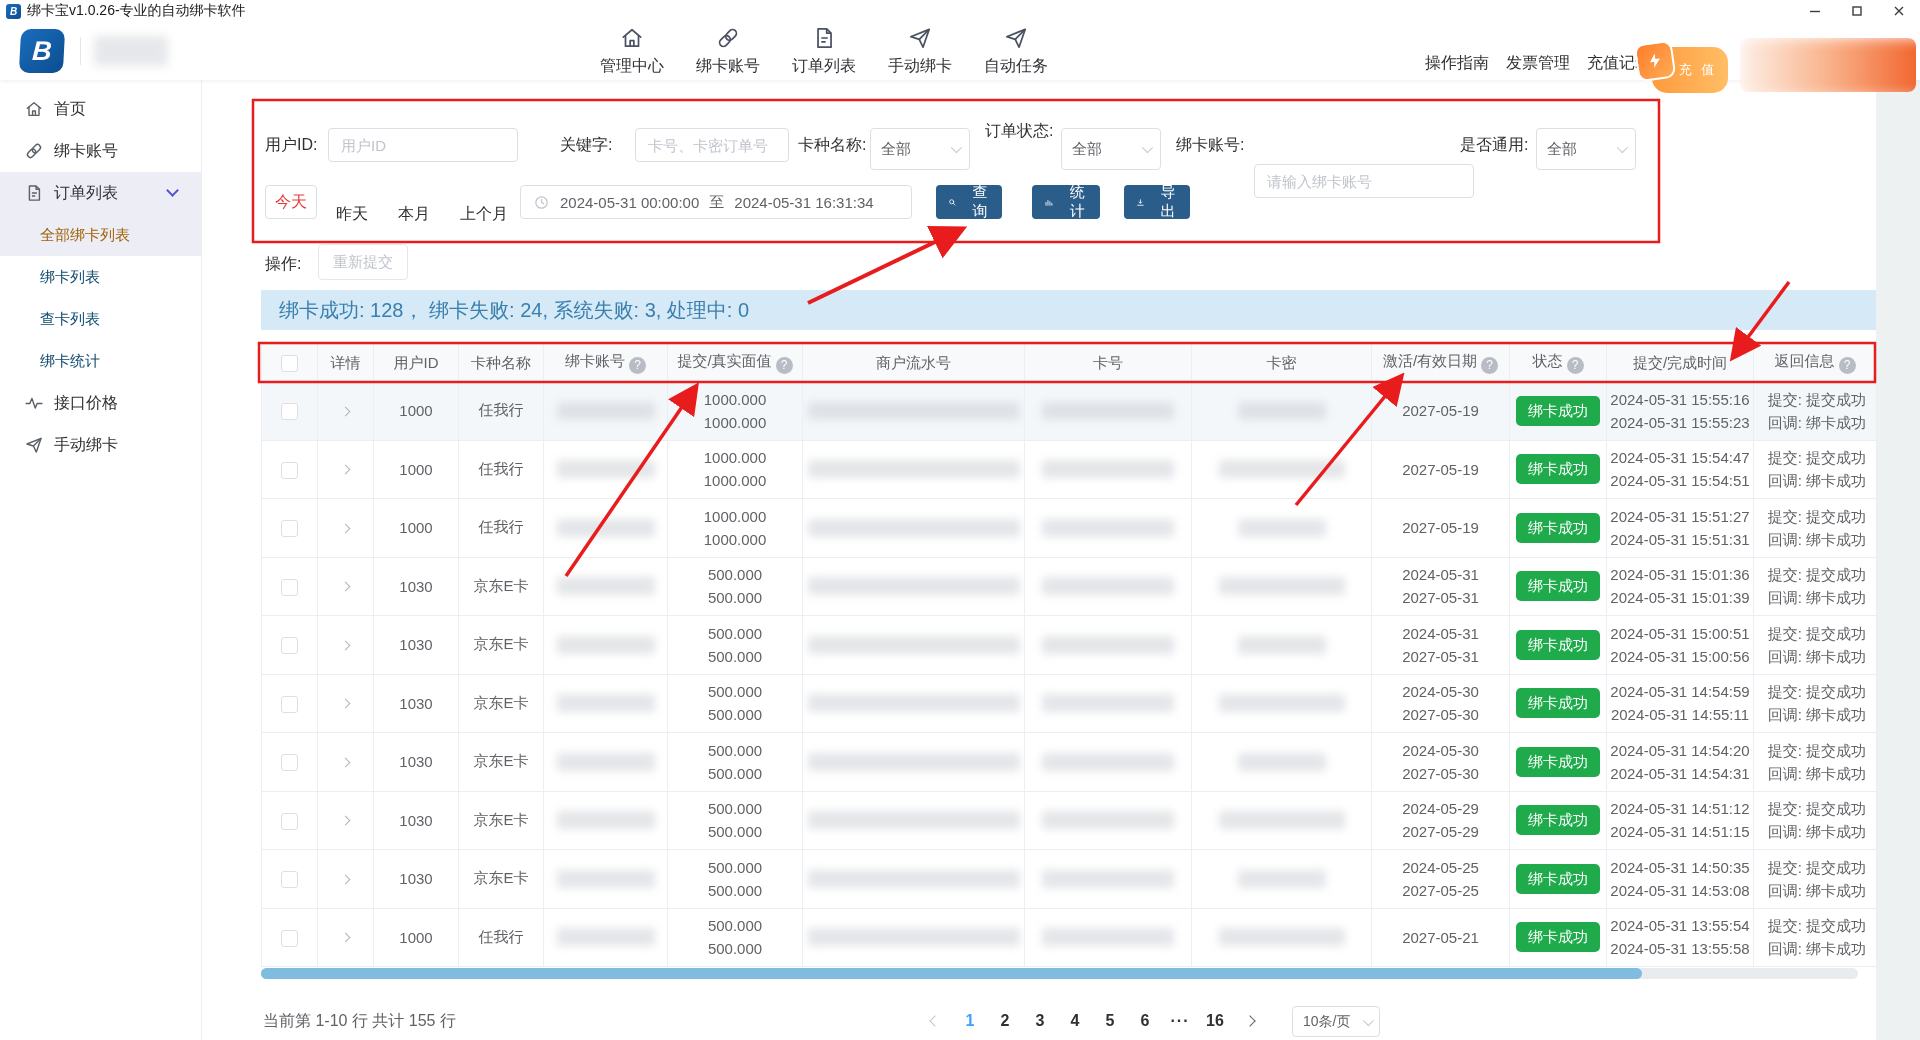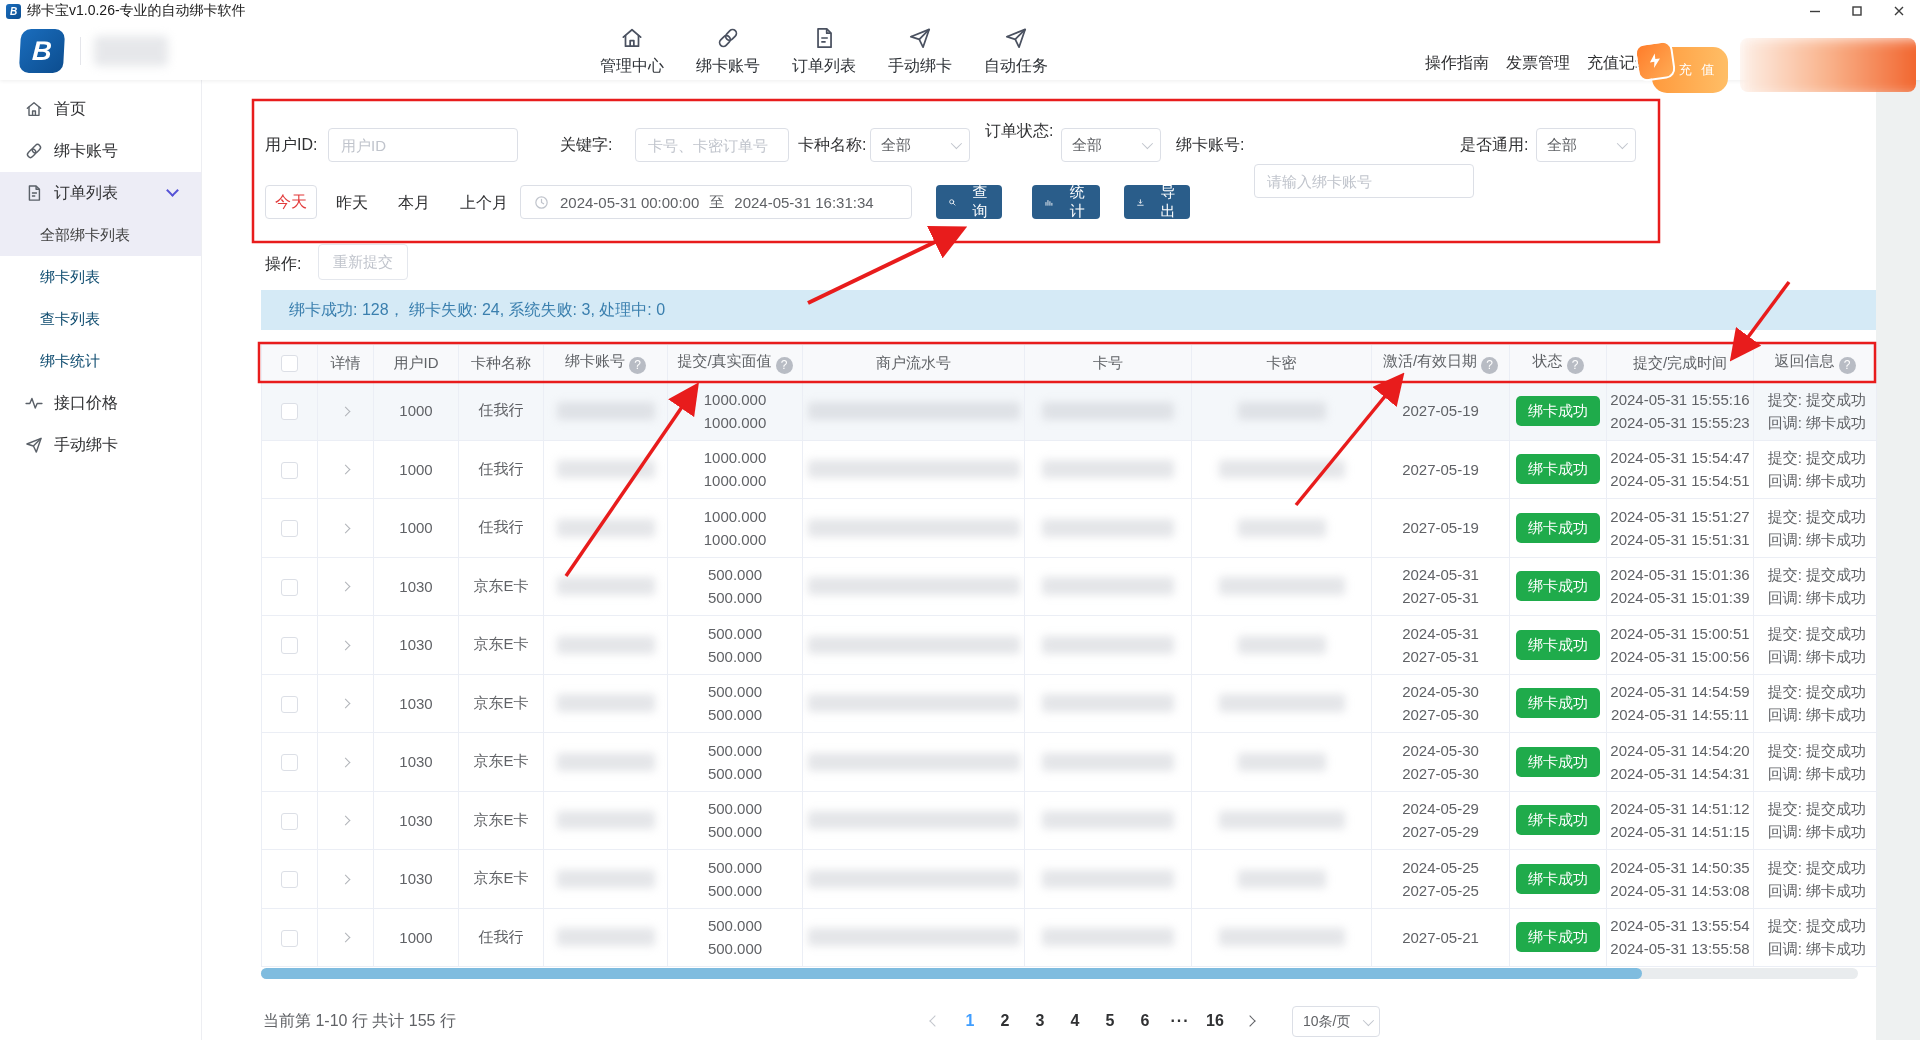--- a/index.html
+++ b/index.html
@@ -32,40 +32,40 @@
 
   
   .sidebar { position:absolute; left:0; top:80px; width:202px; bottom:0; background:#fff; border-right:1px solid #edeef2; }
   .side-item { position:relative; height:42px; display:flex; align-items:center; cursor:pointer; }
   .side-item svg { position:absolute; left:24px; stroke:#5a6068; }
   .side-item .sl { position:absolute; left:54px; font-size:16px; color:#303133; }
   .side-item.hl { background:#ededf6; }
   .side-sub { position:relative; height:42px; display:flex; align-items:center; cursor:pointer; }
   .side-sub .sl { position:absolute; left:40px; font-size:15px; color:#0c4a6e; }
   .side-sub.hl { background:#ededf6; }
-  .side-sub.active .sl { color:#404040; }
+  .side-sub.active .sl { color:#a16207; }
   .side-chev { position:absolute; left:168px; width:9px; height:9px; border-right:2px solid #5552d6; border-bottom:2px solid #5552d6; transform:rotate(45deg); top:14px; }
 
   
   .main { position:absolute; left:202px; top:80px; width:1674px; bottom:0; background:#fff; }
   .flabel { position:absolute; font-size:16px; color:#303133; }
   .inp { position:absolute; height:34px; border:1px solid #dcdfe6; border-radius:4px; background:#fff; font-size:15px; color:#606266; padding:0 12px; font-family:inherit; }
   .inp::placeholder { color:#c0c4cc; }
-  .sel { position:absolute; height:34px; border:1px solid #dcdfe6; border-radius:4px; background:#fff; display:flex; align-items:center; padding:0 10px; font-size:15px; color:#606266; cursor:pointer; }
+  .sel { position:absolute; height:42px; border:1px solid #dcdfe6; border-radius:4px; background:#fff; display:flex; align-items:center; padding:0 10px; font-size:15px; color:#606266; cursor:pointer; }
   .sel .chev { margin-left:auto; }
   .chev { width:8px; height:8px; border-right:1.6px solid #c0c4cc; border-bottom:1.6px solid #c0c4cc; transform:rotate(45deg) translateY(-2px); }
   .chev.r { transform:rotate(-45deg); }
   .qr-today { position:absolute; left:63px; top:105px; width:52px; height:34px; border:1px solid #dcdfe6; border-radius:4px; color:#e23c3c; font-size:16px; display:flex; align-items:center; justify-content:center; cursor:pointer; }
-  .qr { position:absolute; top:113px; font-size:16px; color:#303133; cursor:pointer; }
+  .qr { position:absolute; top:124px; font-size:16px; color:#303133; cursor:pointer; }
   .datebox { position:absolute; left:318px; top:105px; width:392px; height:34px; border:1px solid #dcdfe6; border-radius:4px; display:flex; align-items:center; gap:10px; padding:0 12px; font-size:15px; color:#606266; }
   .btn { position:absolute; top:105px; height:34px; border-radius:4px; background:#2a5d8a; color:#fff; font-size:15px; display:flex; align-items:center; justify-content:center; gap:13px; cursor:pointer; border:none; padding:0 12px; font-family:inherit; }
   .btn svg { stroke:#fff; }
   .op-label { position:absolute; left:63px; top:174px; font-size:16px; color:#303133; }
   .btn-disabled { position:absolute; left:116px; top:164px; width:90px; height:36px; border:1px solid #e4e7ed; border-radius:4px; background:#fff; color:#c0c4cc; font-size:15px; display:flex; align-items:center; justify-content:center; }
-  .summary { position:absolute; left:59px; top:210px; width:1615px; height:40px; background:#d5eaf6; display:flex; align-items:center; padding-left:28px; font-size:16px; color:#3a7fae; }
+  .summary { position:absolute; left:59px; top:210px; width:1615px; height:40px; background:#d5eaf6; display:flex; align-items:center; padding-left:18px; font-size:20px; color:#3a7fae; }
 
   
   .tblwrap { position:absolute; left:59px; top:264px; width:1615px; }
   table { border-collapse:collapse; table-layout:fixed; width:1615px; font-size:15px; color:#606266; }
   th, td { border:1px solid #ebeef5; text-align:center; vertical-align:middle; overflow:hidden; }
   thead th { height:37px; background:#f8f9fb; font-weight:normal; color:#5f6266; }
   tbody tr { height:58.5px; }
   tbody tr:first-child { background:#f4f7fa; }
   .help { display:inline-flex; width:17px; height:17px; border-radius:50%; background:#b8bcc4; color:#fff; font-size:12px; align-items:center; justify-content:center; vertical-align:-3px; margin-left:4px; }
   .cb { display:inline-block; width:17px; height:17px; border:1px solid #dcdfe6; border-radius:3px; background:#fff; vertical-align:middle; cursor:pointer; }

